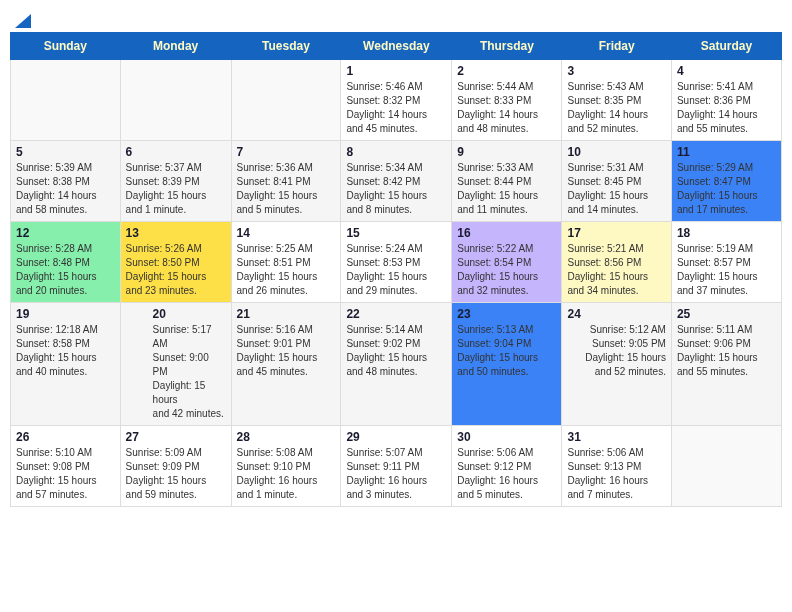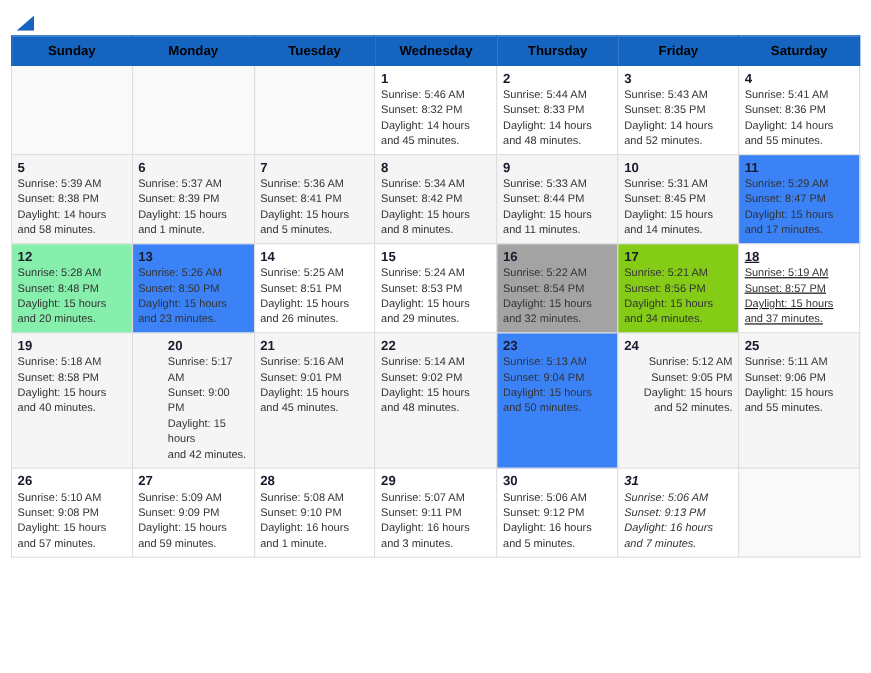--- a/index.html
+++ b/index.html
@@ -34,21 +34,21 @@
       font-size: 14px;
       color: #333;
     }
     .calendar {
       width: 100%;
       border-collapse: collapse;
       border: 1px solid #ccc;
     }
     .calendar th {
       background-color: #1565c0;
-      color: #000000;
+      color: #fef9c3;
       font-size: 12px;
       font-weight: bold;
       text-align: center;
       padding: 6px 4px;
       border: 1px solid #1565c0;
     }
     .calendar td {
       vertical-align: top;
       padding: 4px 5px;
       border: 1px solid #ddd;
@@ -196,67 +196,67 @@
         </td>
       </tr>
       <tr>
         <td style="background: #86efac;">
           <span class="day-num">12</span>
           <div class="day-info" style="white-space: pre-line;">Sunrise: 5:28 AM
 Sunset: 8:48 PM
 Daylight: 15 hours
 and 20 minutes.</div>
         </td>
-        <td style="background: #3b82f6;">
+        <td style="background: #fde047;">
           <span class="day-num">13</span>
           <div class="day-info" style="white-space: pre-line;">Sunrise: 5:26 AM
 Sunset: 8:50 PM
 Daylight: 15 hours
 and 23 minutes.</div>
         </td>
         <td style="background: rgb(255, 255, 255);">
           <span class="day-num">14</span>
           <div class="day-info" style="white-space: pre-line;">Sunrise: 5:25 AM
 Sunset: 8:51 PM
 Daylight: 15 hours
 and 26 minutes.</div>
         </td>
         <td style="background: rgb(255, 255, 255);">
           <span class="day-num">15</span>
           <div class="day-info" style="white-space: pre-line;">Sunrise: 5:24 AM
 Sunset: 8:53 PM
 Daylight: 15 hours
 and 29 minutes.</div>
         </td>
-        <td style="background: #a3a3a3;">
+        <td style="background: #c4b5fd;">
           <span class="day-num">16</span>
           <div class="day-info" style="white-space: pre-line;">Sunrise: 5:22 AM
 Sunset: 8:54 PM
 Daylight: 15 hours
 and 32 minutes.</div>
         </td>
-        <td style="background: #84cc16;">
+        <td style="background: #fef9c3;">
           <span class="day-num">17</span>
           <div class="day-info" style="white-space: pre-line;">Sunrise: 5:21 AM
 Sunset: 8:56 PM
 Daylight: 15 hours
 and 34 minutes.</div>
         </td>
-        <td style="background: rgb(255, 255, 255); text-decoration: underline;">
+        <td style="background: rgb(255, 255, 255);">
           <span class="day-num">18</span>
           <div class="day-info" style="white-space: pre-line;">Sunrise: 5:19 AM
 Sunset: 8:57 PM
 Daylight: 15 hours
 and 37 minutes.</div>
         </td>
       </tr>
       <tr>
         <td style="background: rgb(245, 245, 245);">
           <span class="day-num">19</span>
-          <div class="day-info" style="white-space: pre-line;">Sunrise: 5:18 AM
+          <div class="day-info" style="white-space: pre-line;">Sunrise: 12:18 AM
 Sunset: 8:58 PM
 Daylight: 15 hours
 and 40 minutes.</div>
         </td>
         <td style="background: rgb(245, 245, 245); padding-left: 32px;">
           <span class="day-num">20</span>
           <div class="day-info" style="white-space: pre-line;">Sunrise: 5:17 AM
 Sunset: 9:00 PM
 Daylight: 15 hours
 and 42 minutes.</div>
@@ -326,21 +326,21 @@
 Daylight: 16 hours
 and 3 minutes.</div>
         </td>
         <td style="background: rgb(255, 255, 255);">
           <span class="day-num">30</span>
           <div class="day-info" style="white-space: pre-line;">Sunrise: 5:06 AM
 Sunset: 9:12 PM
 Daylight: 16 hours
 and 5 minutes.</div>
         </td>
-        <td style="background: rgb(255, 255, 255); font-style: italic;">
+        <td style="background: rgb(255, 255, 255);">
           <span class="day-num">31</span>
           <div class="day-info" style="white-space: pre-line;">Sunrise: 5:06 AM
 Sunset: 9:13 PM
 Daylight: 16 hours
 and 7 minutes.</div>
         </td>
         <td class="empty-cell"></td>
       </tr>
     </tbody>
 </table>

